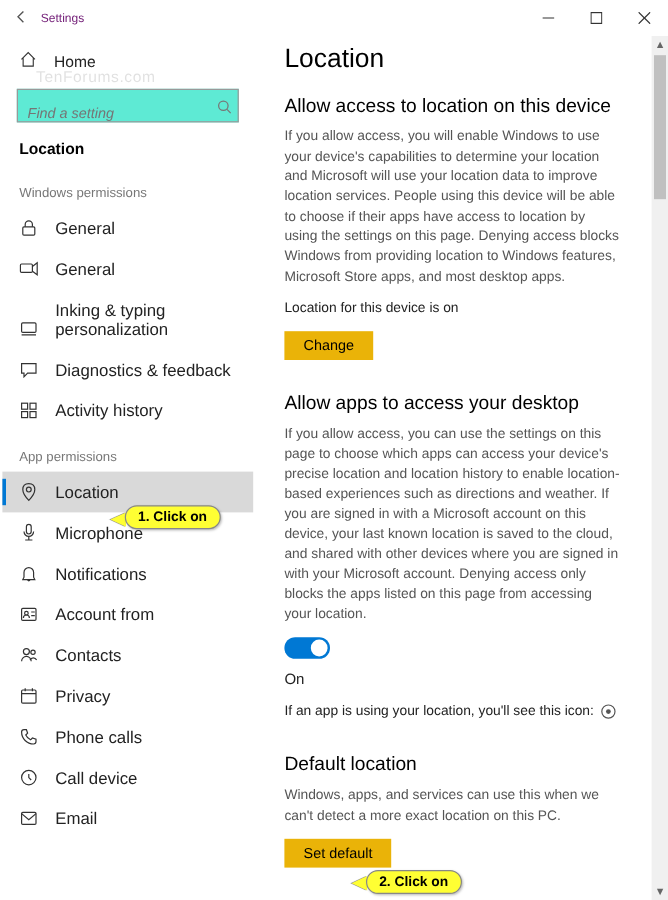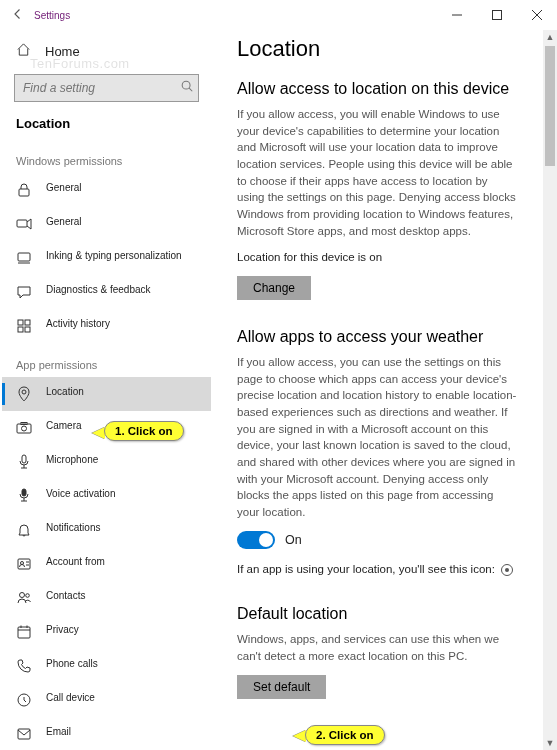--- a/index.html
+++ b/index.html
@@ -13,29 +13,29 @@
   .titlebar .win-btn { width: 40px; height: 30px; display: flex; align-items: center; justify-content: center; }
   .titlebar .win-btn svg { width: 10px; height: 10px; }
 
   .app { display: flex; height: 720px; }
 
   
   .sidebar { width: 213px; padding: 4px 2px 0 2px; overflow-y: hidden; position: relative; }
   .home-row { display: flex; align-items: center; gap: 14px; padding: 8px 14px; font-size: 13px; color: #222; }
   .home-row svg { width: 15px; height: 15px; }
 
-  .search-box { margin: 6px 12px 4px 12px; border: 1px solid #999; height: 28px; display: flex; align-items: center; padding: 0 8px; background: #e5e5e5; }
+  .search-box { margin: 6px 12px 4px 12px; border: 1px solid #999; height: 28px; display: flex; align-items: flex-end; padding: 0 8px; background: #5eead4; }
   .search-box input { border: none; outline: none; flex: 1; font-size: 12px; font-style: italic; color: #777; background: transparent; }
   .search-box svg { width: 14px; height: 14px; }
 
   .sidebar-heading { font-size: 13px; font-weight: 600; padding: 10px 14px 8px 14px; color: #000; }
 
   .group-label { font-size: 11px; color: #777; padding: 16px 14px 6px 14px; }
 
-  .nav-item { display: flex; align-items: flex-start; gap: 14px; padding: 9px 14px; font-size: 10px; color: #222; cursor: pointer; position: relative; }
+  .nav-item { display: flex; align-items: flex-end; gap: 14px; padding: 9px 14px; font-size: 14px; color: #222; cursor: pointer; position: relative; }
   .nav-item.selected { background: #d9d9d9; }
   .nav-item.selected::before { content: ""; position: absolute; left: 0; top: 6px; bottom: 6px; width: 3px; background: #0078d4; }
   .nav-item .nav-icon { width: 16px; height: 16px; display: flex; align-items: center; justify-content: center; color: #333; flex-shrink: 0; }
   .nav-item .nav-icon svg { width: 16px; height: 16px; }
 
   
   .watermark { position: absolute; top: 56px; left: 30px; font-size: 13px; color: rgba(0,0,0,0.12); letter-spacing: 0.5px; pointer-events: none; z-index: 5; }
 
   
   .content-wrap { flex: 1; position: relative; background: #fff; border-left: 0; display: flex; }
@@ -44,26 +44,26 @@
   .vscroll .thumb { position: absolute; left: 2px; right: 2px; top: 16px; height: 120px; background: #c0c0c0; }
   .vscroll .arrow { position: absolute; left: 0; right: 0; height: 14px; display:flex; align-items:center; justify-content:center; color:#666; font-size:9px;}
   .vscroll .arrow.up { top: 0; }
   .vscroll .arrow.dn { bottom: 0; }
 
   .page-title { font-size: 22px; font-weight: 400; margin-bottom: 18px; color: #000; }
   .section-title { font-size: 16px; font-weight: 400; margin: 0 0 8px 0; color: #000; }
   .body-text { font-size: 11.5px; color: #555; line-height: 1.45; margin-bottom: 10px; }
   .body-text .link { color: #0066cc; }
 
-  .btn { display: inline-block; background: #a3a3a3; border: none; padding: 5px 16px; font-size: 12px; color: #000; cursor: pointer; }
+  .btn { display: inline-block; background: #eab308; border: none; padding: 5px 16px; font-size: 12px; color: #000; cursor: pointer; }
 
   .section-gap { height: 28px; }
 
   
-  .toggle-row { display: flex; align-items: center; gap: 10px; margin: 4px 0 12px 0; }
+  .toggle-row { display: flex; gap: 10px; margin: 4px 0 12px 0; flex-direction: column; }
   .toggle { width: 38px; height: 18px; border-radius: 10px; background: #0078d4; position: relative; }
   .toggle::after { content: ""; position: absolute; right: 2px; top: 2px; width: 14px; height: 14px; background: #fff; border-radius: 50%; }
   .toggle-label { font-size: 12.5px; color: #222; }
 
   .inline-icon { display: inline-block; width: 12px; height: 12px; border: 1px solid #555; border-radius: 50%; position: relative; vertical-align: middle; margin-left: 3px; }
   .inline-icon::after { content: ""; position: absolute; width: 4px; height: 4px; background: #555; border-radius: 50%; top: 3px; left: 3px; }
 
   
   .balloon { position: absolute; background: #ffff33; border: 0.5px solid #888; border-radius: 10px; padding: 3px 10px; font-size: 11.5px; font-weight: 600; color: #000; box-shadow: 1px 1px 2px rgba(0,0,0,0.25); white-space: nowrap; z-index: 10; }
   .balloon.b1 { top: 421px; left: 104px; }
@@ -182,44 +182,25 @@
           <svg viewBox="0 0 16 16" fill="none" stroke="#333" stroke-width="1">
             <path d="M8 1 C5 1 3 3 3 6 C3 10 8 15 8 15 C8 15 13 10 13 6 C13 3 11 1 8 1 Z"></path>
             <circle cx="8" cy="6" r="2"></circle>
           </svg>
         </span>
       <span>Location</span>
     </div>
     <div class="nav-item">
       <span class="nav-icon">
           <svg viewBox="0 0 16 16" fill="none" stroke="#333" stroke-width="1">
-            <rect x="1" y="4" width="14" height="9" rx="1"></rect>
-            <circle cx="8" cy="8.5" r="2.5"></circle>
-            <rect x="5" y="2.5" width="6" height="2"></rect>
-          </svg>
-        </span>
-      <span>Camera</span>
-    </div>
-    <div class="nav-item">
-      <span class="nav-icon">
-          <svg viewBox="0 0 16 16" fill="none" stroke="#333" stroke-width="1">
             <rect x="6" y="1" width="4" height="8" rx="2"></rect>
             <path d="M4 7 a4 4 0 0 0 8 0 M8 11 V14 M5 14 H11"></path>
           </svg>
         </span>
       <span>Microphone</span>
-    </div>
-    <div class="nav-item">
-      <span class="nav-icon">
-          <svg viewBox="0 0 16 16" fill="none" stroke="#333" stroke-width="1">
-            <rect x="6" y="1" width="4" height="7" rx="2" fill="#333"></rect>
-            <path d="M4 6 a4 4 0 0 0 8 0 M8 10 V13 M5 13 H11"></path>
-          </svg>
-        </span>
-      <span>Voice activation</span>
     </div>
     <div class="nav-item">
       <span class="nav-icon">
           <svg viewBox="0 0 16 16" fill="none" stroke="#333" stroke-width="1">
             <path d="M4 11 V7 a4 4 0 0 1 8 0 V11 L13 13 H3 Z M7 13 a1 1 0 0 0 2 0"></path>
           </svg>
         </span>
       <span>Notifications</span>
     </div>
     <div class="nav-item">
@@ -288,21 +269,21 @@
     <div class="content">
       <h1 class="page-title">Location</h1>
 
       <h2 class="section-title">Allow access to location on this device</h2>
       <p class="body-text">If you allow access, you will enable Windows to use your device's capabilities to determine your location and Microsoft will use your location data to improve location services. People using this device will be able to choose if their apps have access to location by using the settings on this page. Denying access blocks Windows from providing location to Windows features, Microsoft Store apps, and most desktop apps.</p>
       <p class="body-text" style="color:#222">Location for this device is on</p>
       <button class="btn">Change</button>
 
       <div class="section-gap"></div>
 
-      <h2 class="section-title">Allow apps to access your weather</h2>
+      <h2 class="section-title">Allow apps to access your desktop</h2>
       <p class="body-text">If you allow access, you can use the settings on this page to choose which apps can access your device's precise location and location history to enable location-based experiences such as directions and weather. If you are signed in with a Microsoft account on this device, your last known location is saved to the cloud, and shared with other devices where you are signed in with your Microsoft account. Denying access only blocks the apps listed on this page from accessing your location.</p>
       <div class="toggle-row">
         <div class="toggle"></div>
         <span class="toggle-label">On</span>
       </div>
       <p class="body-text" style="color:#222">
         <span>If an app is using your location, you'll see this icon:</span> <span class="inline-icon"></span>
       </p>
 
       <div class="section-gap" style="height:18px"></div>

